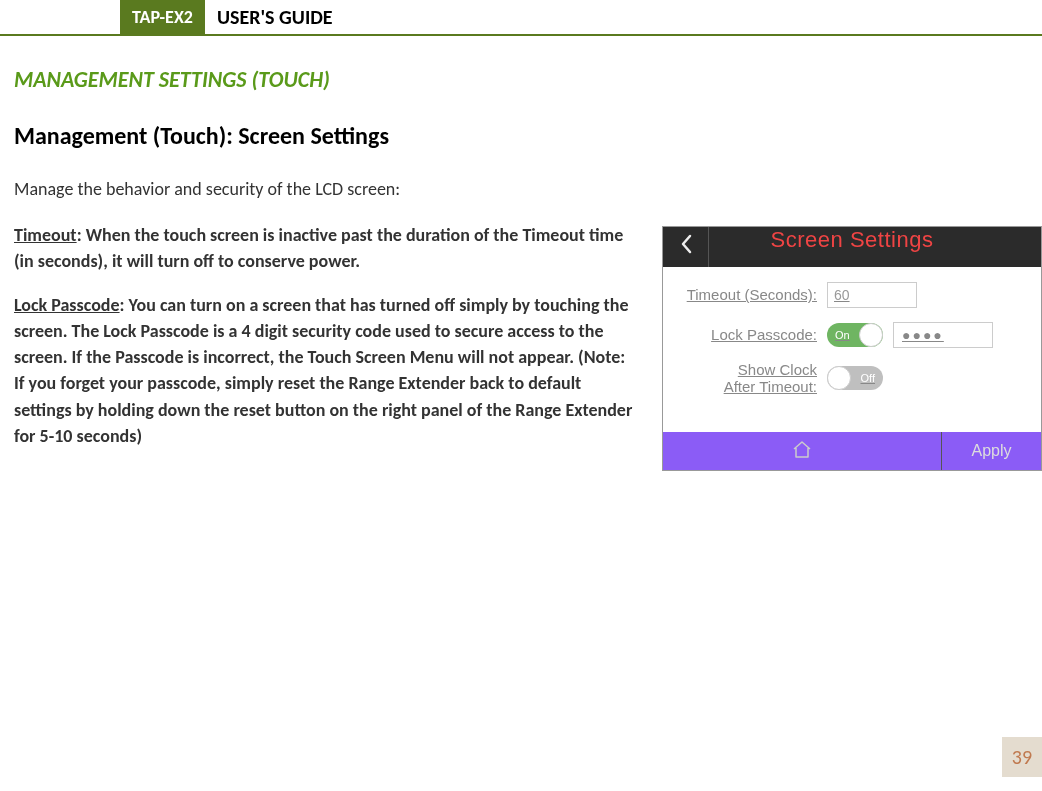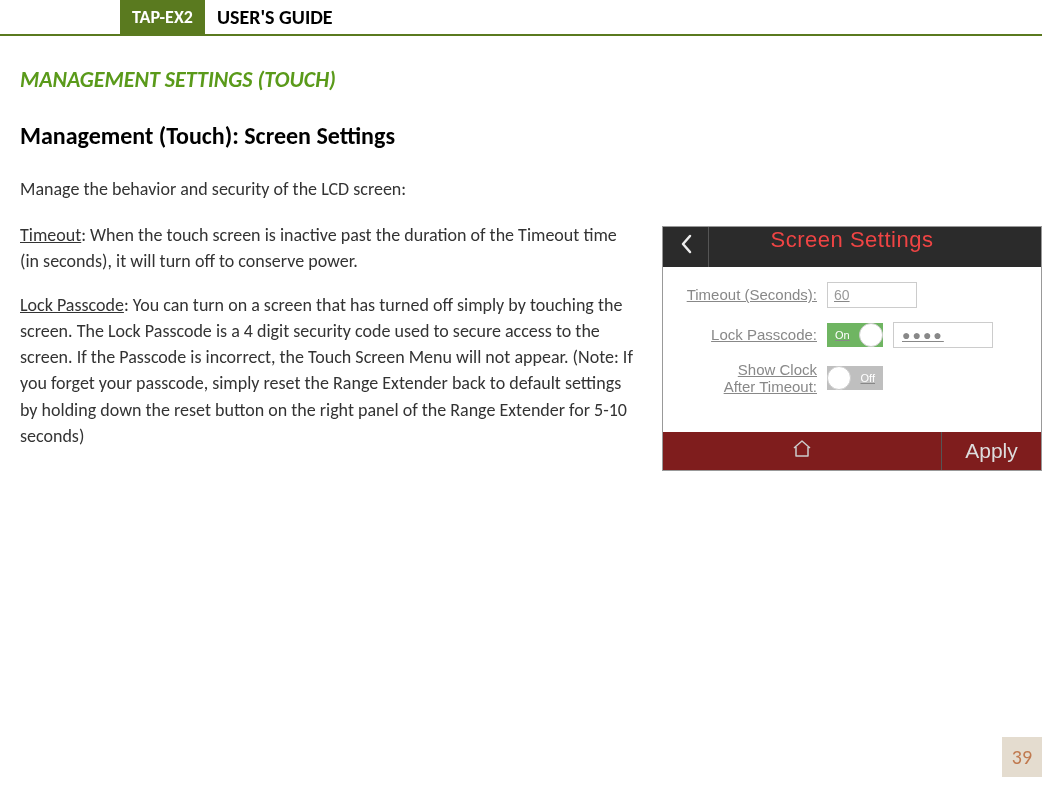--- a/index.html
+++ b/index.html
@@ -32,23 +32,22 @@
   }
   .header-title {
     font-weight: bold;
     font-size: 20px;
     padding: 6px 12px;
     display: flex;
     align-items: center;
     color: #000;
   }
   .content {
-    padding: 30px 0 0 0;
-    position: relative;
-    margin-left: 20px;
+    padding: 30px 0 0 14px;
+    position: relative;
   }
   .section-heading {
     color: #5a9a1a;
     font-style: italic;
     font-weight: bold;
     font-size: 22px;
     margin-bottom: 28px;
   }
   .sub-heading {
     font-weight: bold;
@@ -65,21 +64,21 @@
     display: flex;
     align-items: flex-start;
     gap: 28px;
   }
   .body-text {
     flex: 1 1 auto;
     font-size: 18px;
     color: #333;
     line-height: 1.45;
   }
-  .body-text p { margin-bottom: 18px; }
+  .body-text p { margin-bottom: 18px; font-weight: bold; }
   .underline { text-decoration: underline; }
   .screenshot {
     width: 380px;
     border: 1px solid #999;
     background: #fff;
     font-family: Arial, sans-serif;
     color: #555;
     flex: 0 0 auto;
     margin-top: 4px;
   }
@@ -130,21 +129,21 @@
     height: 26px;
     width: 90px;
     padding: 2px 6px;
     color: #999;
     font-size: 14px;
     background: #fff;
   }
   .ss-toggle {
     width: 56px;
     height: 24px;
-    border-radius: 0;
+    border-radius: 12px;
     position: relative;
     font-size: 11px;
     color: #fff;
     display: flex;
     align-items: center;
   }
   .ss-toggle.on {
     background: #6fb562;
     justify-content: flex-start;
     padding-left: 8px;
@@ -171,26 +170,26 @@
     width: 100px;
     margin-left: 10px;
     display: flex;
     align-items: center;
     padding-left: 8px;
     color: #888;
     letter-spacing: 2px;
     font-size: 14px;
   }
   .ss-bottom {
-    background: #7f1d1d;
+    background: #8b5cf6;
     height: 38px;
     display: flex;
     align-items: center;
     color: #ddd;
-    font-size: 21px;
+    font-size: 16px;
     position: relative;
   }
   .ss-home {
     flex: 1;
     display: flex;
     align-items: center;
     justify-content: center;
   }
   .ss-home svg { width: 22px; height: 20px; }
   .ss-apply {

